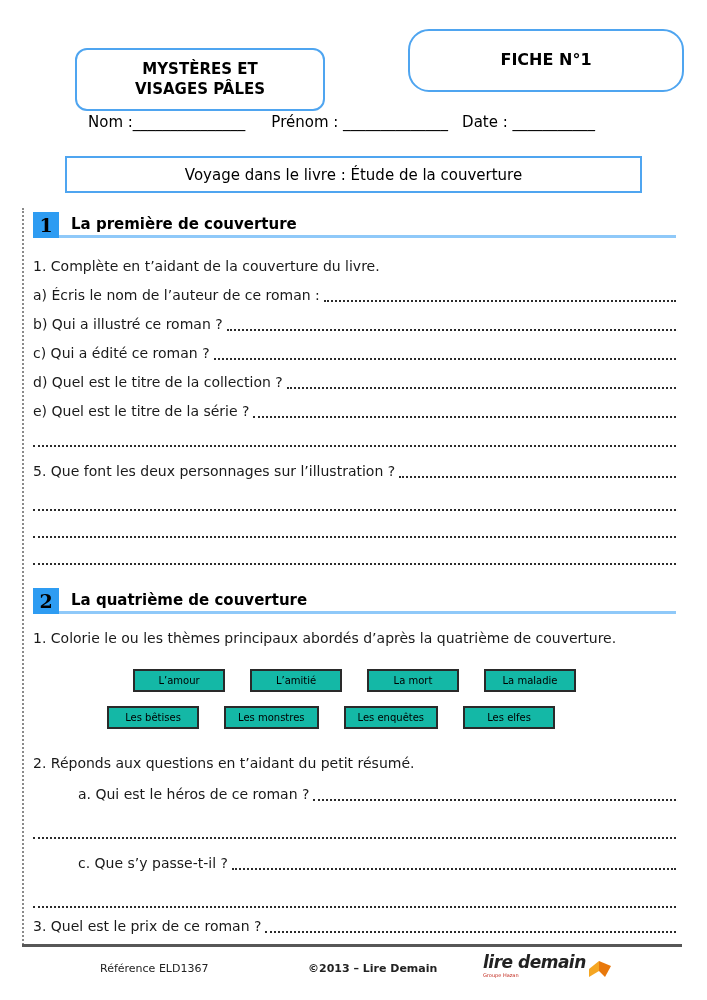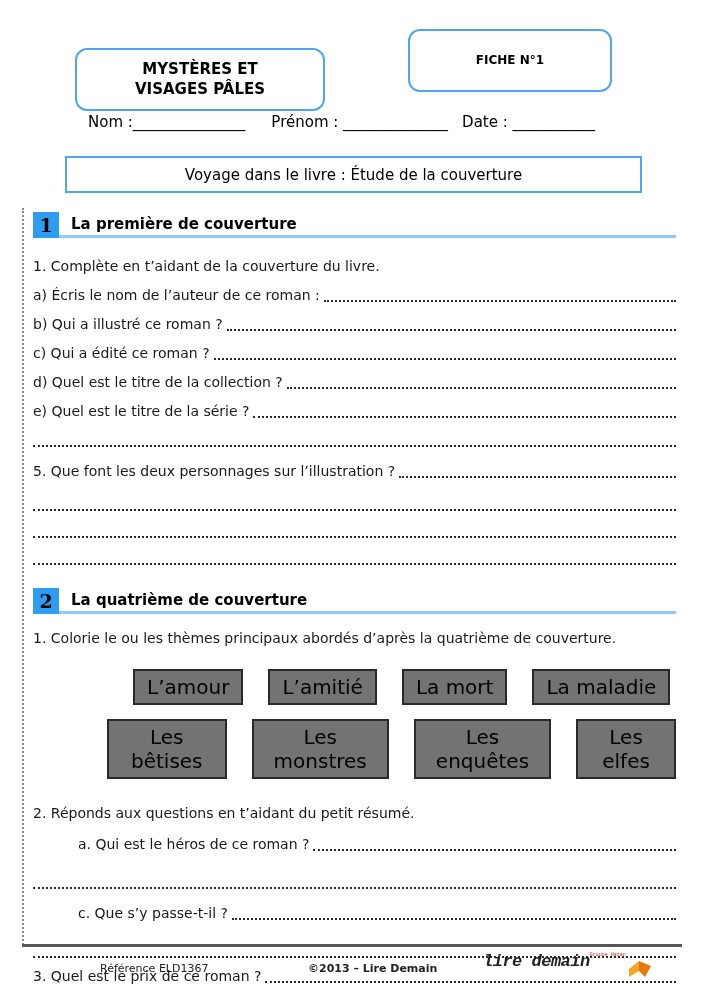--- a/index.html
+++ b/index.html
@@ -10,21 +10,21 @@
     color:#1a1a1a; overflow:hidden;
   }
   
   .hdr-box {
     position:absolute; top:29px; height:63px; border:2px solid #4fa5f0;
     border-radius:12px; display:flex; flex-direction:column; align-items:center;
     justify-content:center; font-weight:bold; font-size:15px; line-height:1.3;
     text-align:center; color:#000;
   }
   .hdr-left  { left:75px;  width:250px;margin-top:19px; }
-  .hdr-right { left:408px; width:204px; font-size:12px; }
+  .hdr-right { left:408px; width:276px; font-size:16px;border-radius:21px; }
   
   .id-line { position:absolute; left:88px; top:113px; font-size:15px; white-space:nowrap; color:#000; }
   .id-label { font-weight:normal; }
   .id-blank { letter-spacing:0; }
   .gap1 { display:inline-block; width:26px; }
   .gap2 { display:inline-block; width:14px; }
   
   .banner {
     position:absolute; left:65px; top:156px; width:577px; height:37px;
     border:2px solid #4fa5f0; display:flex; align-items:center; justify-content:center;
@@ -57,28 +57,28 @@
   .mt16 { margin-top:16px; }
   .mt14 { margin-top:14px; }
   .mt24 { margin-top:24px; }
   .indent { padding-left:45px; }
   
   .themes { display:flex; gap:25px; margin-top:22px; }
   .themes.r1 { padding-left:100px; }
   .themes.r2 { padding-left:74px; margin-top:14px; }
   .theme-box {
     border:2px solid #2a2a2a; padding:4px 12px; min-width:92px; text-align:center;
-    font-size:20px; color:#000; background:#737373;
+    font-size:10px; color:#000; background:#14b8a6;
   }
   
   .footer-rule { position:absolute; left:22px; top:944px; width:660px; height:3px; background:#575757; }
   .footer-ref { position:absolute; left:100px; top:962px; font-size:11px; font-weight:normal; color:#222; }
   .footer-copy { position:absolute; left:308px; top:962px; font-size:11px; font-weight:bold; color:#222; }
   .footer-logo { position:absolute; left:483px; top:952px; display:flex; align-items:flex-start; }
-  .logo-text-wrap { display:flex; flex-direction:row;font-family:Liberation Mono, monospace; }
+  .logo-text-wrap { display:flex; flex-direction:column; }
   .logo-text { font-style:italic; font-weight:bold; font-size:17px; color:#222; letter-spacing:-0.5px; }
   .logo-sub { font-size:5px; color:#c22a1e; margin-top:0; line-height:6px; }
   .logo-icon { margin-left:2px; margin-top:6px; }
 </style>
 </head>
 <body>
 
 <div class="page">
 
   <div class="hdr-box hdr-left">

